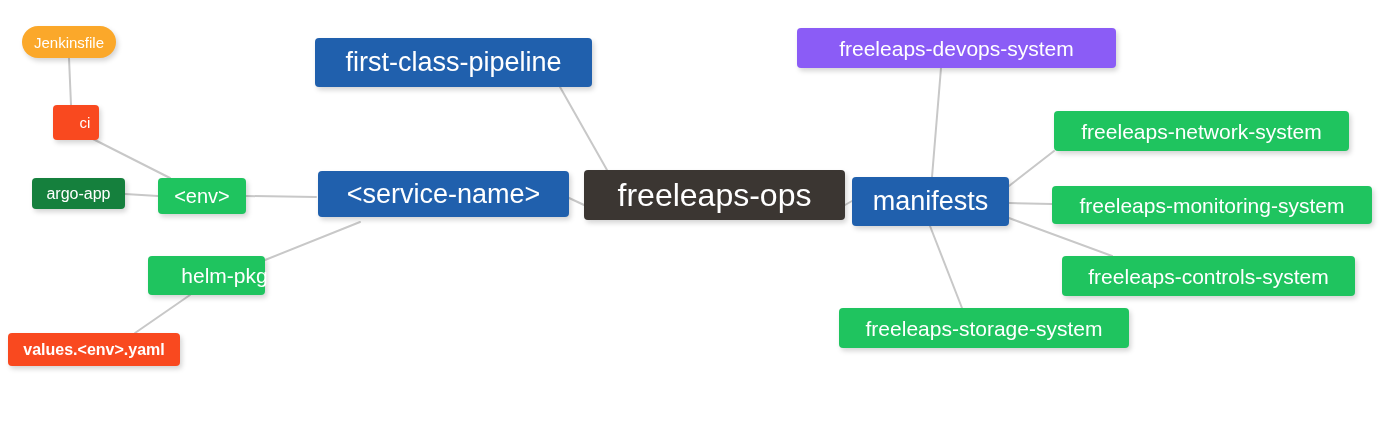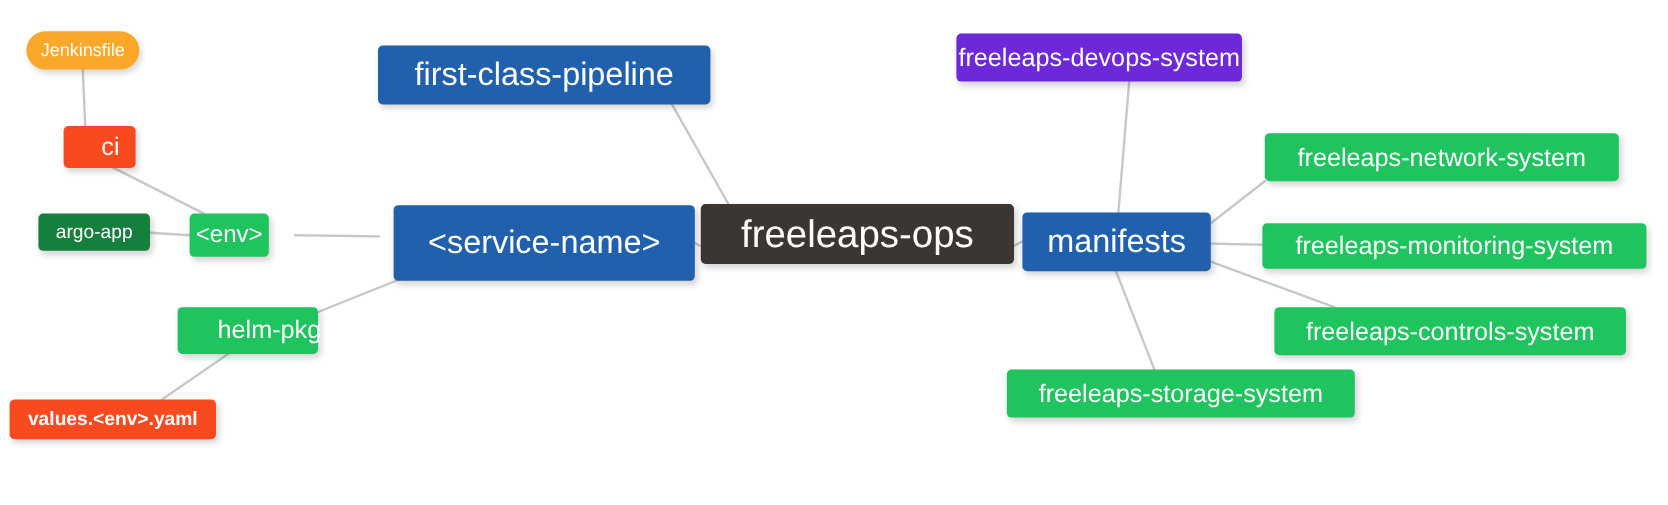--- a/index.html
+++ b/index.html
@@ -61,28 +61,28 @@
       <line x1="71" y1="105" x2="69" y2="58" stroke="#c8c8c8" stroke-width="2" stroke-linecap="round"></line>
       <line x1="190" y1="295" x2="135" y2="333" stroke="#c8c8c8" stroke-width="2" stroke-linecap="round"></line>
       <line x1="932" y1="177" x2="941" y2="68" stroke="#c8c8c8" stroke-width="2" stroke-linecap="round"></line>
       <line x1="1009" y1="186" x2="1054" y2="151" stroke="#c8c8c8" stroke-width="2" stroke-linecap="round"></line>
       <line x1="1009" y1="203" x2="1052" y2="204" stroke="#c8c8c8" stroke-width="2" stroke-linecap="round"></line>
       <line x1="1009" y1="218" x2="1112" y2="256" stroke="#c8c8c8" stroke-width="2" stroke-linecap="round"></line>
       <line x1="930" y1="226" x2="962" y2="308" stroke="#c8c8c8" stroke-width="2" stroke-linecap="round"></line>
     </svg>
   <div id="node-layer">
       <div class="node n-root" style="left: 584px; top: 170px; width: 261px; height: 50px; font-size: 32px; background: rgb(59, 54, 50);">freeleaps-ops</div>
-      <div class="node n-blue" style="left: 328px; top: 171px; width: 251px; height: 63px; font-size: 27px; background: rgb(32, 96, 173);">&lt;service-name&gt;</div>
+      <div class="node n-blue" style="left: 318px; top: 171px; width: 251px; height: 46px; font-size: 27px; background: rgb(32, 96, 173);">&lt;service-name&gt;</div>
       <div class="node n-blue" style="left: 315px; top: 38px; width: 277px; height: 49px; font-size: 27px; background: rgb(32, 96, 173);">first-class-pipeline</div>
       <div class="node n-blue" style="left: 852px; top: 177px; width: 157px; height: 49px; font-size: 27px; background: rgb(32, 96, 173);">manifests</div>
-      <div class="node n-green" style="left: 158px; top: 178px; width: 66px; height: 36px; font-size: 20px; background: rgb(31, 196, 95);">&lt;env&gt;</div>
+      <div class="node n-green" style="left: 158px; top: 178px; width: 88px; height: 36px; font-size: 20px; background: rgb(31, 196, 95);">&lt;env&gt;</div>
       <div class="node n-green" style="left: 148px; top: 256px; width: 117px; height: 39px; font-size: 21px; background: rgb(31, 196, 95); padding-left: 36px;">helm-pkg</div>
       <div class="node n-orange" style="left: 22px; top: 26px; width: 94px; height: 32px; font-size: 15px; background: rgb(251, 168, 42); border-radius: 16px;">Jenkinsfile</div>
-      <div class="node n-red" style="left: 53px; top: 105px; width: 60px; height: 35px; font-size: 21px; background: rgb(249, 73, 31); padding-left: 18px;">ci</div>
+      <div class="node n-red" style="left: 53px; top: 105px; width: 46px; height: 35px; font-size: 15px; background: rgb(249, 73, 31); padding-left: 18px;">ci</div>
       <div class="node n-red" style="left: 32px; top: 178px; width: 93px; height: 31px; font-size: 16px; background: #15803d;">argo-app</div>
       <div class="node n-red" style="left: 8px; top: 333px; width: 172px; height: 33px; font-size: 16px; background: rgb(249, 73, 31); font-weight: bold;">values.&lt;env&gt;.yaml</div>
-      <div class="node n-green" style="left: 797px; top: 28px; width: 238px; height: 40px; font-size: 21px; background: #6d28d9;">freeleaps-devops-system</div>
+      <div class="node n-green" style="left: 797px; top: 28px; width: 319px; height: 40px; font-size: 21px; background: #8b5cf6;">freeleaps-devops-system</div>
       <div class="node n-green" style="left: 1054px; top: 111px; width: 295px; height: 40px; font-size: 21px; background: rgb(31, 196, 95);">freeleaps-network-system</div>
       <div class="node n-green" style="left: 1052px; top: 186px; width: 320px; height: 38px; font-size: 21px; background: rgb(31, 196, 95);">freeleaps-monitoring-system</div>
       <div class="node n-green" style="left: 1062px; top: 256px; width: 293px; height: 40px; font-size: 21px; background: rgb(31, 196, 95);">freeleaps-controls-system</div>
       <div class="node n-green" style="left: 839px; top: 308px; width: 290px; height: 40px; font-size: 21px; background: rgb(31, 196, 95);">freeleaps-storage-system</div>
     </div>
 </div>
 
 </body></html>

